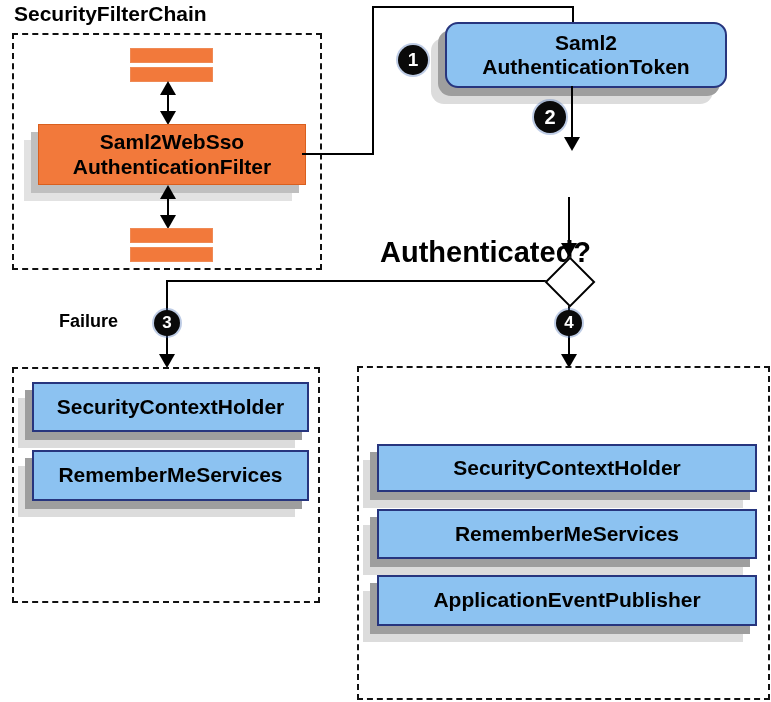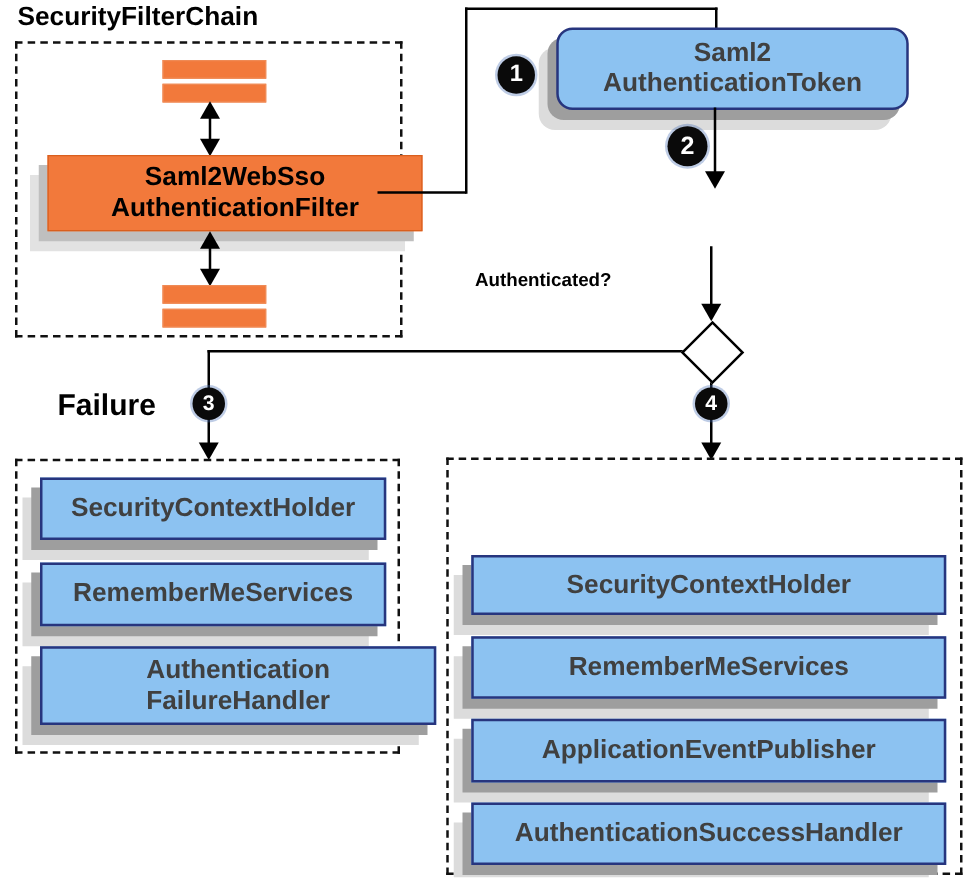--- a/index.html
+++ b/index.html
@@ -5,21 +5,21 @@
   html,body { margin:0; padding:0; background:#fff; }
   #stage {
     position:relative; width:771px; height:702px; background:#ffffff;
     font-family:"Liberation Sans", sans-serif; color:#000; overflow:hidden;
   }
   .lbl { position:absolute; font-weight:bold; color:#000; white-space:nowrap; }
   .dashed-box { position:absolute; border:2px dashed #111; background:transparent; }
   .blue-box {
     position:absolute; background:#8cc2f1; border:2px solid #27357e;
     display:flex; align-items:center; justify-content:center; text-align:center;
-    font-weight:bold; font-size:21px; line-height:1.15; color:#404040;
+    font-weight:bold; font-size:21px; line-height:1.15; color:#000000;
     box-shadow:-7px 8px 0 #9e9e9e, -14px 16px 0 #dcdcdc;
   }
   .rounded { border-radius:13px; }
   .orange-box {
     position:absolute; background:#f2793b; border:1px solid #d95f1e;
     display:flex; align-items:center; justify-content:center; text-align:center;
     font-weight:bold; font-size:21px; line-height:1.15; color:#000;
     box-shadow:-7px 8px 0 #bfbfbf, -14px 16px 0 #e2e2e2;
   }
   .orange-bar { position:absolute; background:#f2793b; border:1px solid #ef8a55; }
@@ -49,21 +49,21 @@
   <div class="lbl" style="left:14px; top:2px; font-size:21px;">SecurityFilterChain</div>
 
   <div class="dashed-box" style="left:12px; top:33px; width:306px; height:233px;">
     <div class="orange-bar" style="left:116px; top:13px; width:81px; height:13px;"></div>
     <div class="orange-bar" style="left:116px; top:32px; width:81px; height:13px;"></div>
 
     <div class="vline" style="left:153px; top:52px; height:32px;"></div>
     <div class="arr-up" style="left:146px; top:46px;"></div>
     <div class="arr-down" style="left:146px; top:76px;"></div>
 
-    <div class="orange-box" style="left:24px; top:89px; width:262px; height:59px; padding:0 18px;">Saml2WebSso AuthenticationFilter</div>
+    <div class="orange-box" style="left:24px; top:89px; width:262px; height:59px; padding:0 2px;">Saml2WebSso AuthenticationFilter</div>
 
     <div class="vline" style="left:153px; top:156px; height:32px;"></div>
     <div class="arr-up" style="left:146px; top:150px;"></div>
     <div class="arr-down" style="left:146px; top:180px;"></div>
 
     <div class="orange-bar" style="left:116px; top:193px; width:81px; height:13px;"></div>
     <div class="orange-bar" style="left:116px; top:212px; width:81px; height:13px;"></div>
   </div>
 
   <div class="hline" style="left:302px; top:153px; width:71px;"></div>
@@ -72,42 +72,40 @@
   <div class="vline" style="left:572px; top:6px; height:17px;"></div>
 
   <div class="blue-box rounded" style="left:445px; top:22px; width:262px; height:62px; padding:0 8px;">Saml2 AuthenticationToken</div>
   <div class="badge" style="left:398px; top:45px; width:30px; height:30px; font-size:19px;">1</div>
 
   <div class="vline" style="left:571px; top:86px; height:52px;"></div>
   <div class="arr-down" style="left:564px; top:137px;"></div>
   <div class="badge" style="left:534px; top:101px; width:32px; height:32px; font-size:20px;">2</div>
 
 
-  <div class="lbl" style="left:380px; top:216px; font-size:15px;">Authenticated?</div>
+  <div class="lbl" style="left:380px; top:236px; font-size:29px;">Authenticated?</div>
   <div class="vline" style="left:568px; top:197px; height:47px;"></div>
   <div class="arr-down" style="left:561px; top:243px;"></div>
 
   <div class="diamond" style="left:552px; top:264px;"></div>
 
   <div class="hline" style="left:166px; top:280px; width:384px;"></div>
   <div class="vline" style="left:166px; top:280px; height:76px;"></div>
   <div class="arr-down" style="left:159px; top:354px;"></div>
-  <div class="lbl" style="left:46px; top:311px; font-size:24px;">Failure</div>
+  <div class="lbl" style="left:59px; top:311px; font-size:18px;">Failure</div>
   <div class="badge" style="left:154px; top:310px; width:26px; height:26px; font-size:17px;">3</div>
 
   <div class="vline" style="left:568px; top:302px; height:54px;"></div>
   <div class="arr-down" style="left:561px; top:354px;"></div>
   <div class="badge" style="left:556px; top:310px; width:26px; height:26px; font-size:17px;">4</div>
 
   <div class="dashed-box" style="left:12px; top:367px; width:304px; height:232px;">
     <div class="blue-box" style="left:18px; top:13px; width:273px; height:46px;">SecurityContextHolder</div>
     <div class="blue-box" style="left:18px; top:81px; width:273px; height:47px;">RememberMeServices</div>
-    <div class="blue-box" style="left:18px; top:148px; width:273px; height:59px; padding:0 20px;">Authentication FailureHandler</div>
   </div>
 
   <div class="dashed-box" style="left:357px; top:366px; width:409px; height:330px;">
     <div class="blue-box" style="left:18px; top:76px; width:376px; height:44px;">SecurityContextHolder</div>
     <div class="blue-box" style="left:18px; top:141px; width:376px; height:46px;">RememberMeServices</div>
     <div class="blue-box" style="left:18px; top:207px; width:376px; height:47px;">ApplicationEventPublisher</div>
-    <div class="blue-box" style="left:18px; top:274px; width:376px; height:46px;">AuthenticationSuccessHandler</div>
   </div>
 
 </div>
 
 </body></html>

